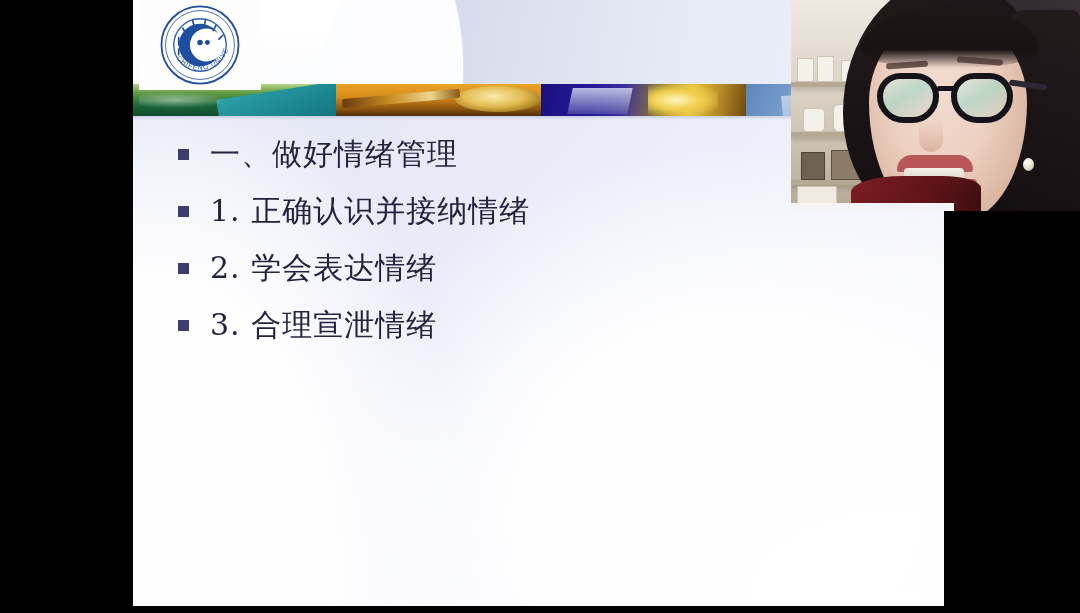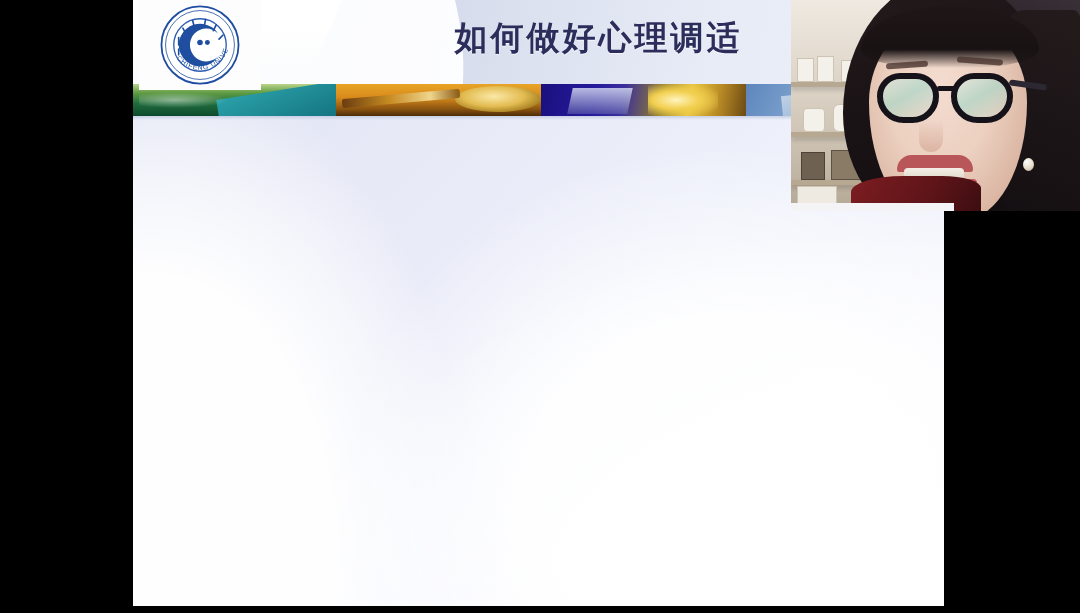--- a/index.html
+++ b/index.html
@@ -496,21 +496,20 @@
     <div class="body-arc"></div>
     <div class="body-arc2"></div>
 
     <div id="header">
       <div class="hdr-swoosh"></div>
       <div class="hdr-swoosh2"></div>
       <div class="hdr-diamond"></div>
       <div class="hdr-diamond-small"></div>
     </div>
 
-    <div id="slide-title">如何做好心理调适</div>
 
     <div id="logo-plate">
       <svg width="82" height="82" viewBox="0 0 100 100">
         <circle cx="50" cy="50" r="47" fill="#ffffff" stroke="#1f4ea1" stroke-width="2.2"></circle>
         <circle cx="50" cy="50" r="42" fill="none" stroke="#1f4ea1" stroke-width="1"></circle>
         <circle cx="50" cy="50" r="32" fill="none" stroke="#2a5bb0" stroke-width="1.6"></circle>
         <path d="M72 36 A26 26 0 1 0 72 64 A20 20 0 1 1 72 36 Z" fill="#1f4ea1"></path>
         <ellipse cx="55" cy="47" rx="13" ry="7" fill="#ffffff"></ellipse>
         <ellipse cx="50" cy="47" rx="3.4" ry="3.4" fill="#1f4ea1"></ellipse>
         <ellipse cx="59" cy="47" rx="3" ry="3" fill="#1f4ea1"></ellipse>
@@ -531,20 +530,43 @@
     </div>
 
     <div id="filmstrip">
       <div class="strip-cell cell-green"></div>
       <div class="strip-cell cell-orange"></div>
       <div class="strip-cell cell-blue"></div>
       <div class="strip-cell cell-lightblue"></div>
     </div>
     <div id="strip-shadow"></div>
 
+    <div id="bullet-list">
+
+      <div class="bullet-row">
+        <span class="bullet-marker"></span>
+        <span class="bullet-text">一、做好情绪管理</span>
+      </div>
+
+      <div class="bullet-row">
+        <span class="bullet-marker"></span>
+        <span class="bullet-text">1. 正确认识并接纳情绪</span>
+      </div>
+
+      <div class="bullet-row">
+        <span class="bullet-marker"></span>
+        <span class="bullet-text">2. 学会表达情绪</span>
+      </div>
+
+      <div class="bullet-row">
+        <span class="bullet-marker"></span>
+        <span class="bullet-text">3. 合理宣泄情绪</span>
+      </div>
+
+    </div>
   </div>
 
   <div id="webcam">
     <div class="cam-wall"></div>
 
     <div class="cam-shelf s1"></div>
     <div class="cam-shelf s2"></div>
     <div class="cam-shelf s3"></div>
 
     <div class="cam-book" style="left:6px;  top:58px; width:17px; height:24px;"></div>

